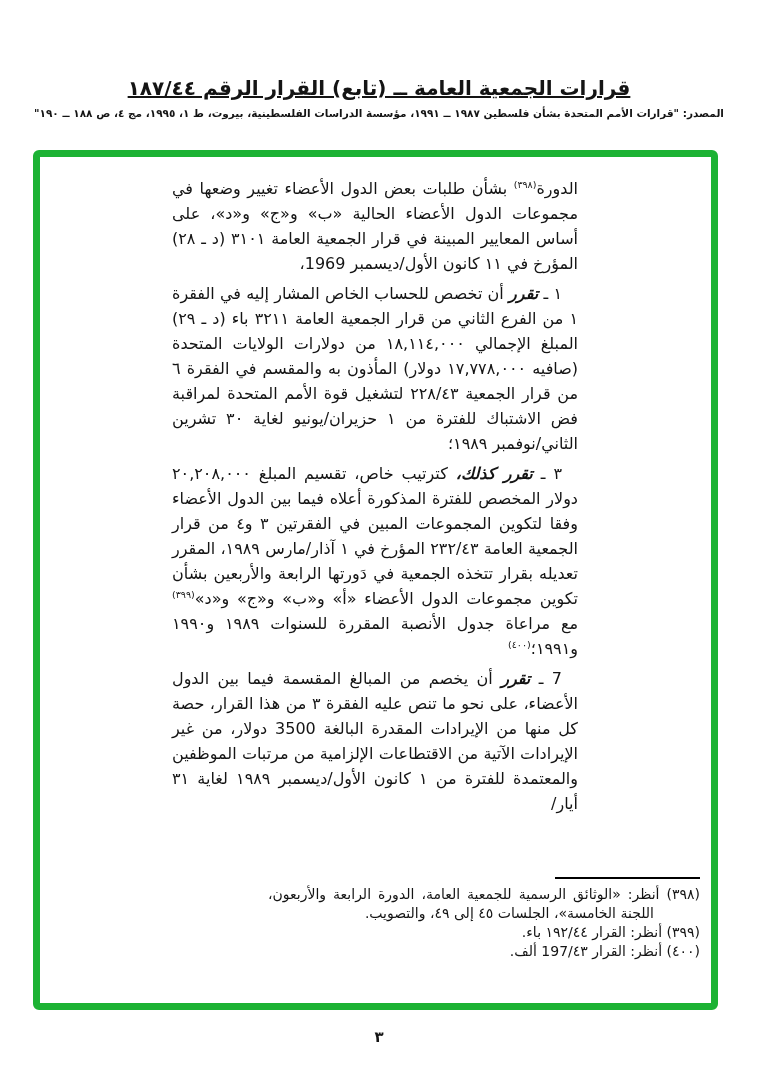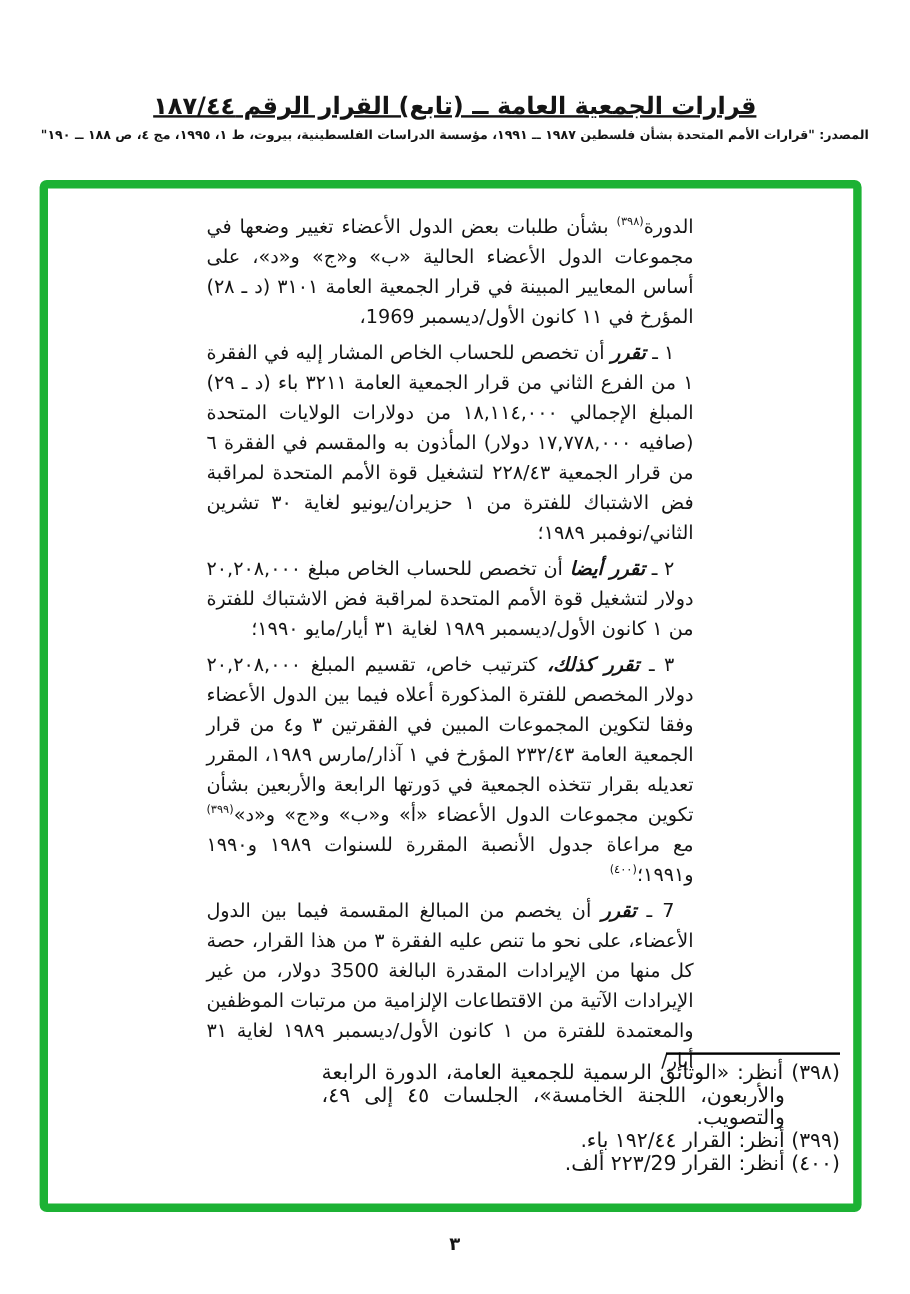--- a/index.html
+++ b/index.html
@@ -39,21 +39,21 @@
   .bodytext sup { font-size:9.5px; line-height:0; }
   .bodytext b { font-weight:bold;font-style:italic; }
 
   .footsep {
     position:absolute; left:555px; top:877px; width:145px; height:2px;
     background:#000;
   }
   .footnotes {
     position:absolute; left:268px; top:885px; width:432px;
     direction:rtl; text-align:justify;
-    font-size:17px; line-height:19px;
+    font-size:14px; line-height:19px;
   }
   .footnote { padding-right:46px; text-indent:-46px; margin:0; }
 
   .pagenum {
     position:absolute; top:1028px; left:0; width:100%;
     text-align:center; font-weight:bold; font-size:15px;
   }
 </style>
 </head>
 <body>
@@ -63,30 +63,29 @@
   <div class="title">قرارات الجمعية العامة ــ (تابع) القرار الرقم ١٨٧/٤٤</div>
   <div class="source">المصدر: "قرارات الأمم المتحدة بشأن فلسطين ١٩٨٧ ــ ١٩٩١، مؤسسة الدراسات الفلسطينية، بيروت، ط ١، ١٩٩٥، مج ٤، ص ١٨٨ ــ ١٩٠"</div>
 
   <div class="greenbox" style="border-color: rgb(28, 178, 52);"></div>
 
   <div class="bodytext">
     <p class="no-indent"><span>الدورة</span><sup>(٣٩٨)</sup><span> بشأن طلبات بعض الدول الأعضاء تغيير وضعها في مجموعات الدول الأعضاء الحالية «ب» و«ج» و«د»، على أساس المعايير المبينة في قرار الجمعية العامة ٣١٠١ (د ـ ٢٨) المؤرخ في ١١ كانون الأول/ديسمبر 1969،</span></p>
 
     <p><span>١ ـ </span><b>تقرر</b><span> أن تخصص للحساب الخاص المشار إليه في الفقرة ١ من الفرع الثاني من قرار الجمعية العامة ٣٢١١ باء (د ـ ٢٩) المبلغ الإجمالي ١٨,١١٤,٠٠٠ من دولارات الولايات المتحدة (صافيه ١٧,٧٧٨,٠٠٠ دولار) المأذون به والمقسم في الفقرة ٦ من قرار الجمعية ٢٢٨/٤٣ لتشغيل قوة الأمم المتحدة لمراقبة فض الاشتباك للفترة من ١ حزيران/يونيو لغاية ٣٠ تشرين الثاني/نوفمبر ١٩٨٩؛</span></p>
 
-    <p><span>٢ ـ </span><b>تقرر أيضا</b><span> أن تخصص للحساب الخاص مبلغ ٢٠,٢٠٨,٠٠٠ دولار لتشغيل قوة الأمم المتحدة لمراقبة فض الاشتباك للفترة من ١ كانون الأول/ديسمبر ١٩٨٩ لغاية ٣١ أيار/مايو ١٩٩٠؛</span></p>
 
     <p><span>٣ ـ </span><b>تقرر كذلك،</b><span> كترتيب خاص، تقسيم المبلغ ٢٠,٢٠٨,٠٠٠ دولار المخصص للفترة المذكورة أعلاه فيما بين الدول الأعضاء وفقا لتكوين المجموعات المبين في الفقرتين ٣ و٤ من قرار الجمعية العامة ٢٣٢/٤٣ المؤرخ في ١ آذار/مارس ١٩٨٩، المقرر تعديله بقرار تتخذه الجمعية في دَورتها الرابعة والأربعين بشأن تكوين مجموعات الدول الأعضاء «أ» و«ب» و«ج» و«د»</span><sup>(٣٩٩)</sup><span> مع مراعاة جدول الأنصبة المقررة للسنوات ١٩٨٩ و١٩٩٠ و١٩٩١؛</span><sup>(٤٠٠)</sup></p>
 
     <p><span>7 ـ </span><b>تقرر</b><span> أن يخصم من المبالغ المقسمة فيما بين الدول الأعضاء، على نحو ما تنص عليه الفقرة ٣ من هذا القرار، حصة كل منها من الإيرادات المقدرة البالغة 3500 دولار، من غير الإيرادات الآتية من الاقتطاعات الإلزامية من مرتبات الموظفين والمعتمدة للفترة من ١ كانون الأول/ديسمبر ١٩٨٩ لغاية ٣١ أيار/</span></p>
   </div>
 
   <div class="footsep"></div>
 
   <div class="footnotes">
     <div class="footnote"><span>(٣٩٨)</span><span> أنظر: «الوثائق الرسمية للجمعية العامة، الدورة الرابعة والأربعون، اللجنة الخامسة»، الجلسات ٤٥ إلى ٤٩، والتصويب.</span></div>
     <div class="footnote"><span>(٣٩٩)</span><span> أنظر: القرار ١٩٢/٤٤ باء.</span></div>
-    <div class="footnote"><span>(٤٠٠)</span><span> أنظر: القرار ٢٢٣/29 ألف.</span></div>
+    <div class="footnote"><span>(٤٠٠)</span><span> أنظر: القرار 197/٤٣ ألف.</span></div>
   </div>
 
   <div class="pagenum">٣</div>
 
 </div>
 
 </body></html>

